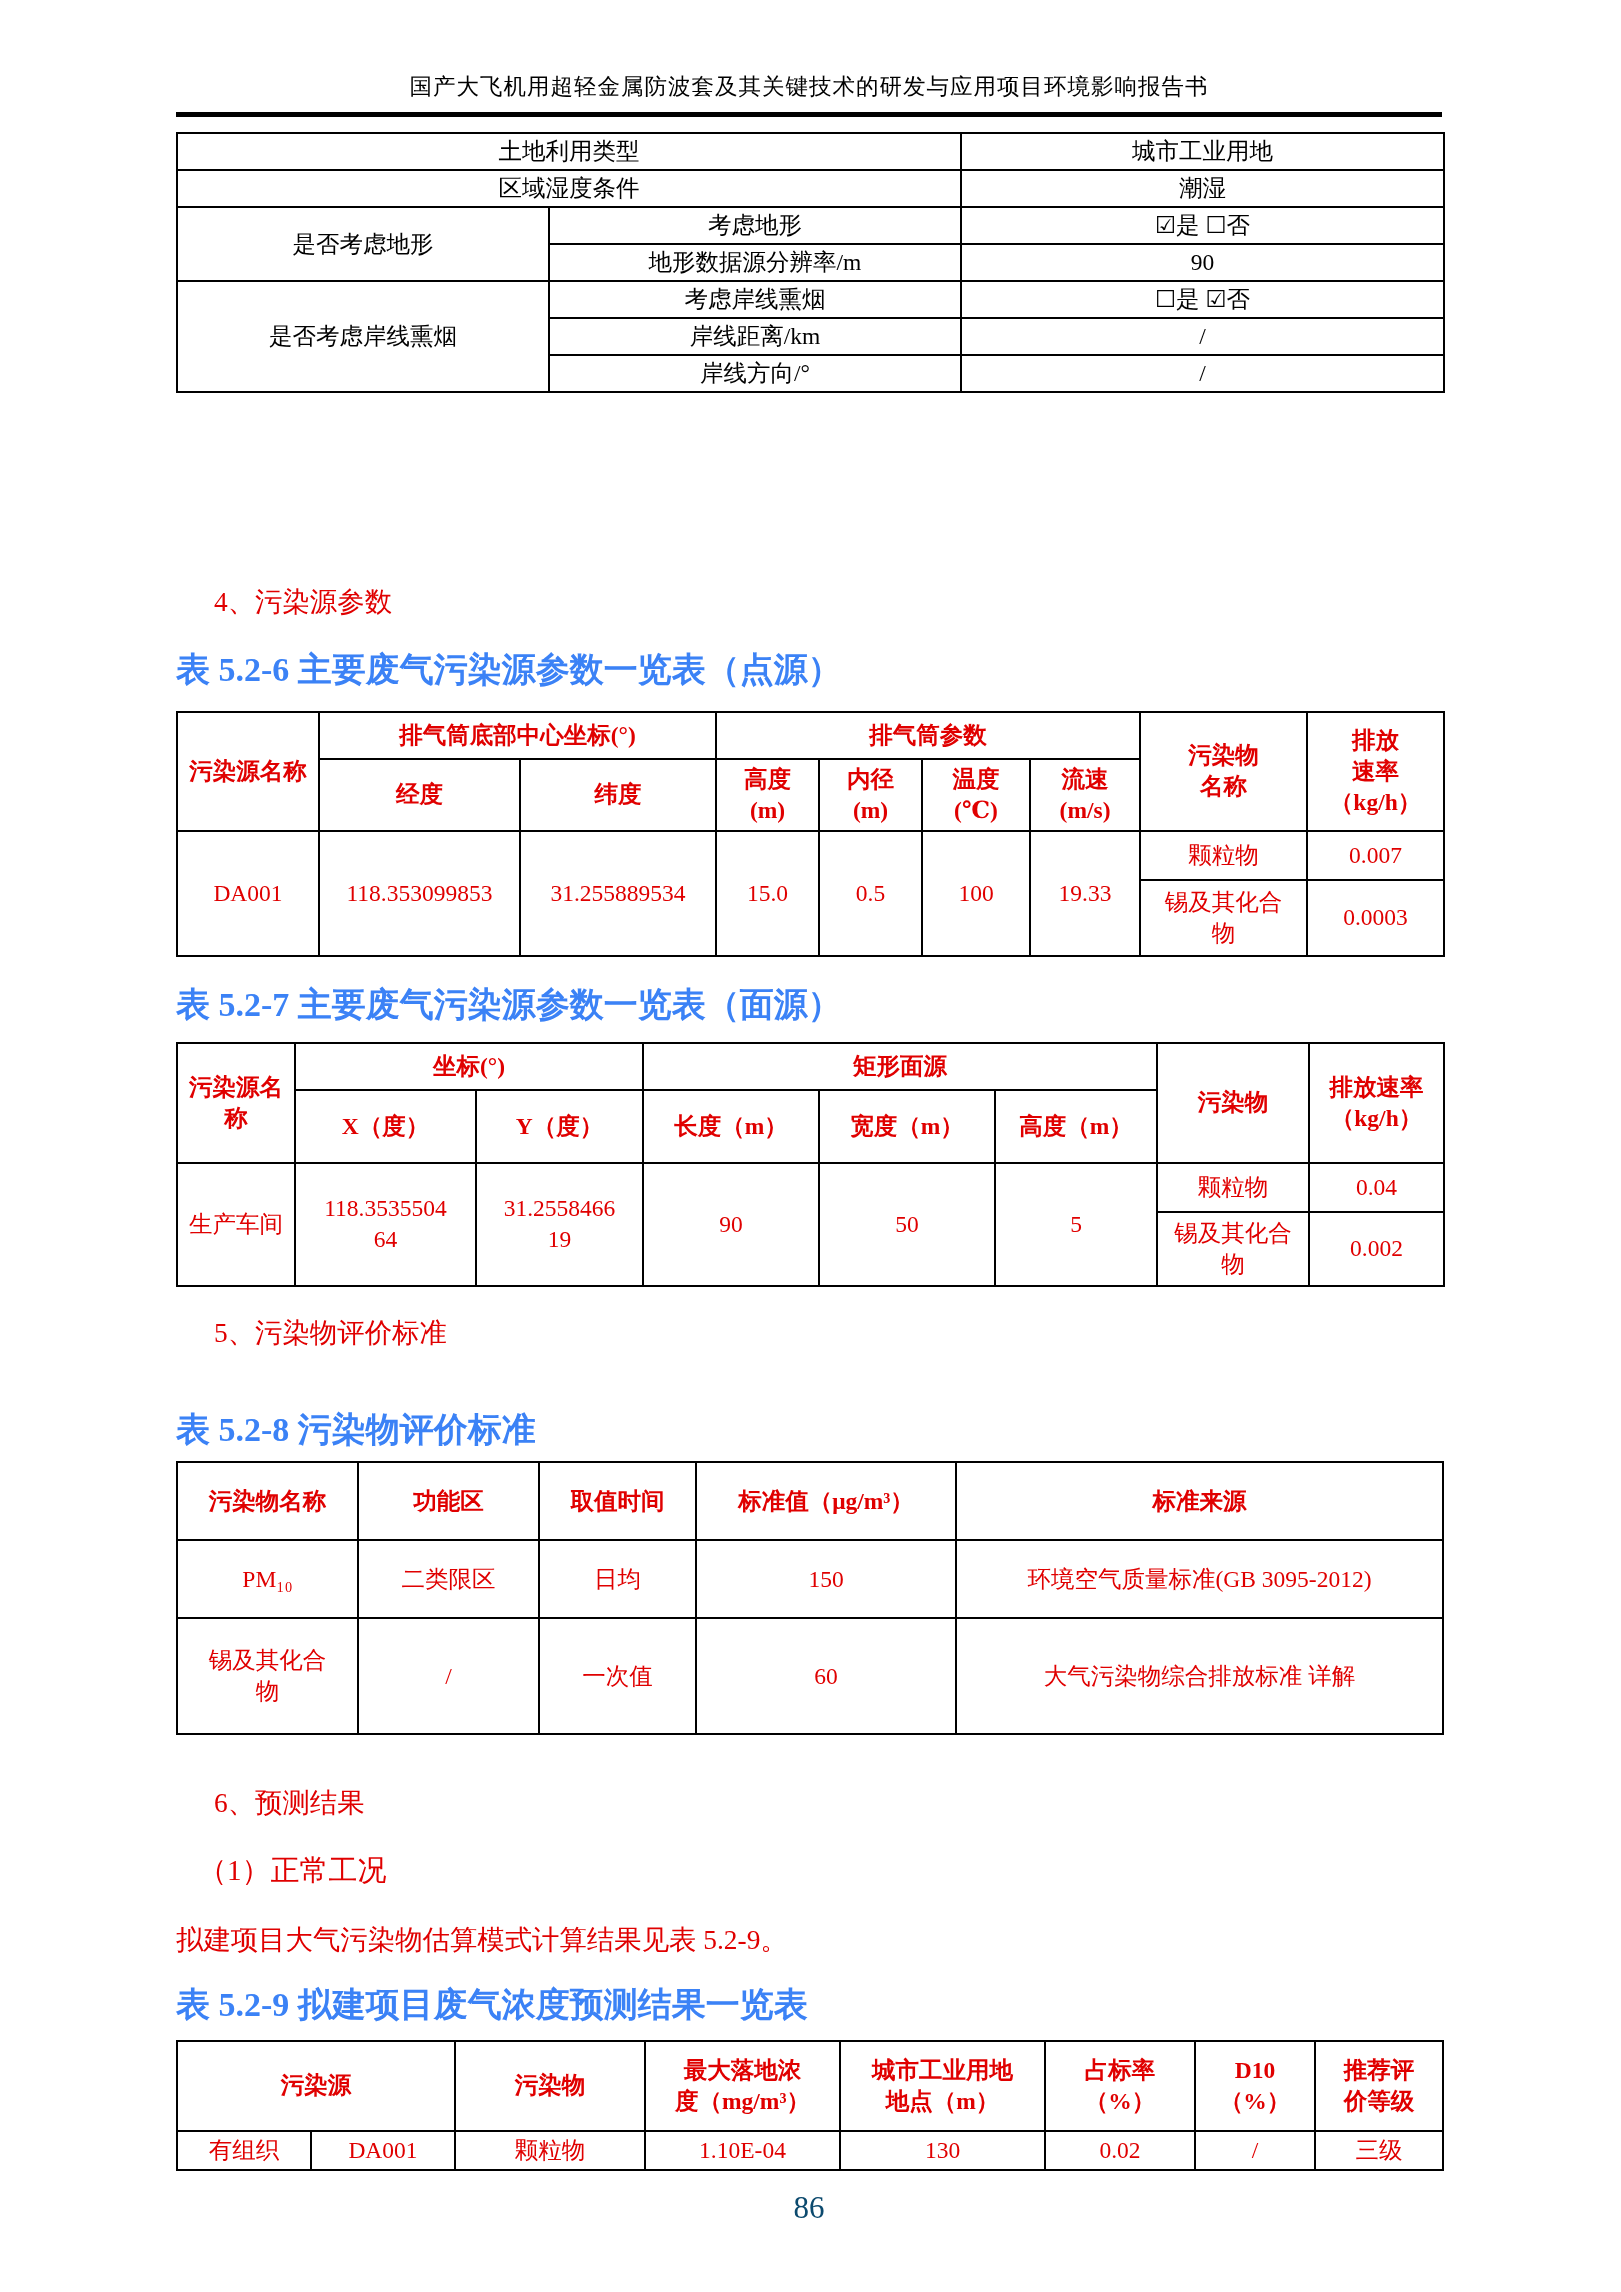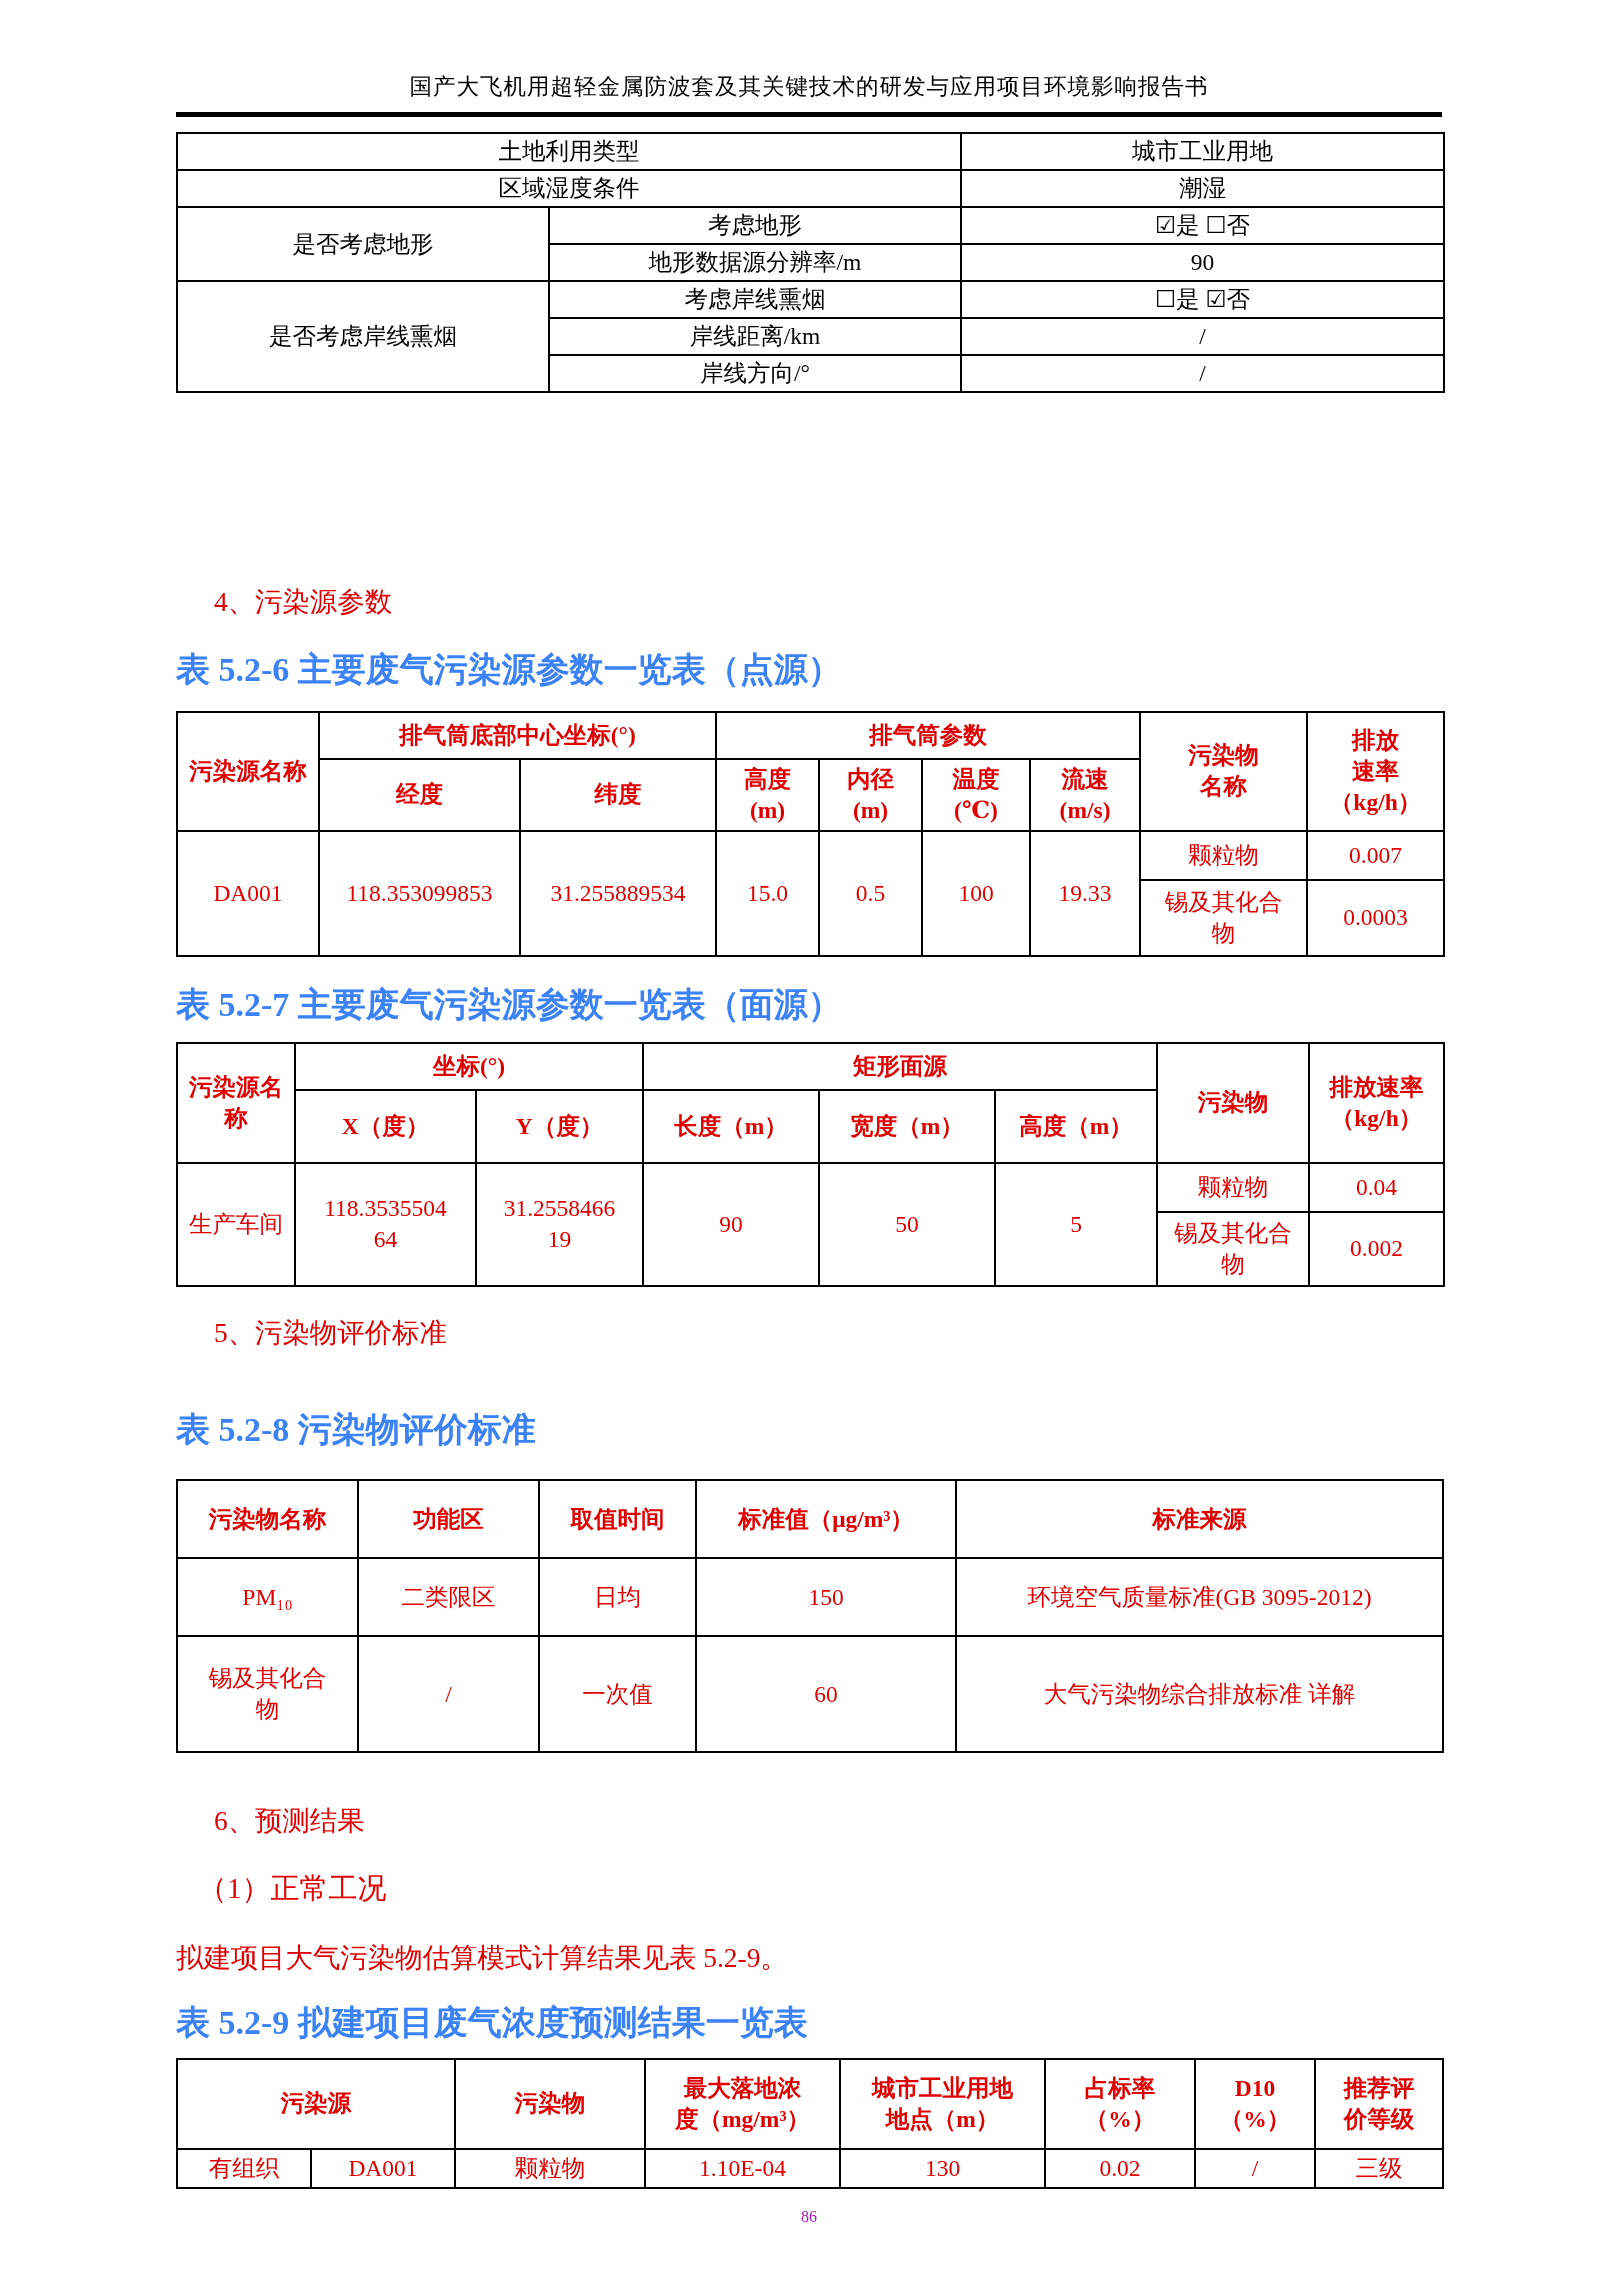--- a/index.html
+++ b/index.html
@@ -69,29 +69,29 @@
   .cap-528 { margin-top: 57px; }
   .cap-529 { margin-top: 23.5px; }
 
   .red-tbl { margin-top: 15.7px; }
   .red-tbl td { color: #e00000; }
   .red-tbl td.hd { font-weight: bold; }
   .num { word-break: break-all; }
 
   .t526 { margin-top: 17.6px; }
   .t527 { margin-top: 13.7px; }
-  .t528 { margin-top: 26px; }
+  .t528 { margin-top: 8px; }
   .t529 { margin-top: 11.8px; }
 
   .page-number {
     margin-top: 19.6px;
     width: 1266px; margin-left: 176px;
     text-align: center;
-    font-size: 16px;
-    color: #a21caf;
+    font-size: 31px;
+    color: #0c4a6e;
   }
 </style>
 </head>
 <body>
 
 <div class="page">
 
   <div class="doc-header">国产大飞机用超轻金属防波套及其关键技术的研发与应用项目环境影响报告书</div>
   <div class="header-rule"></div>
 

